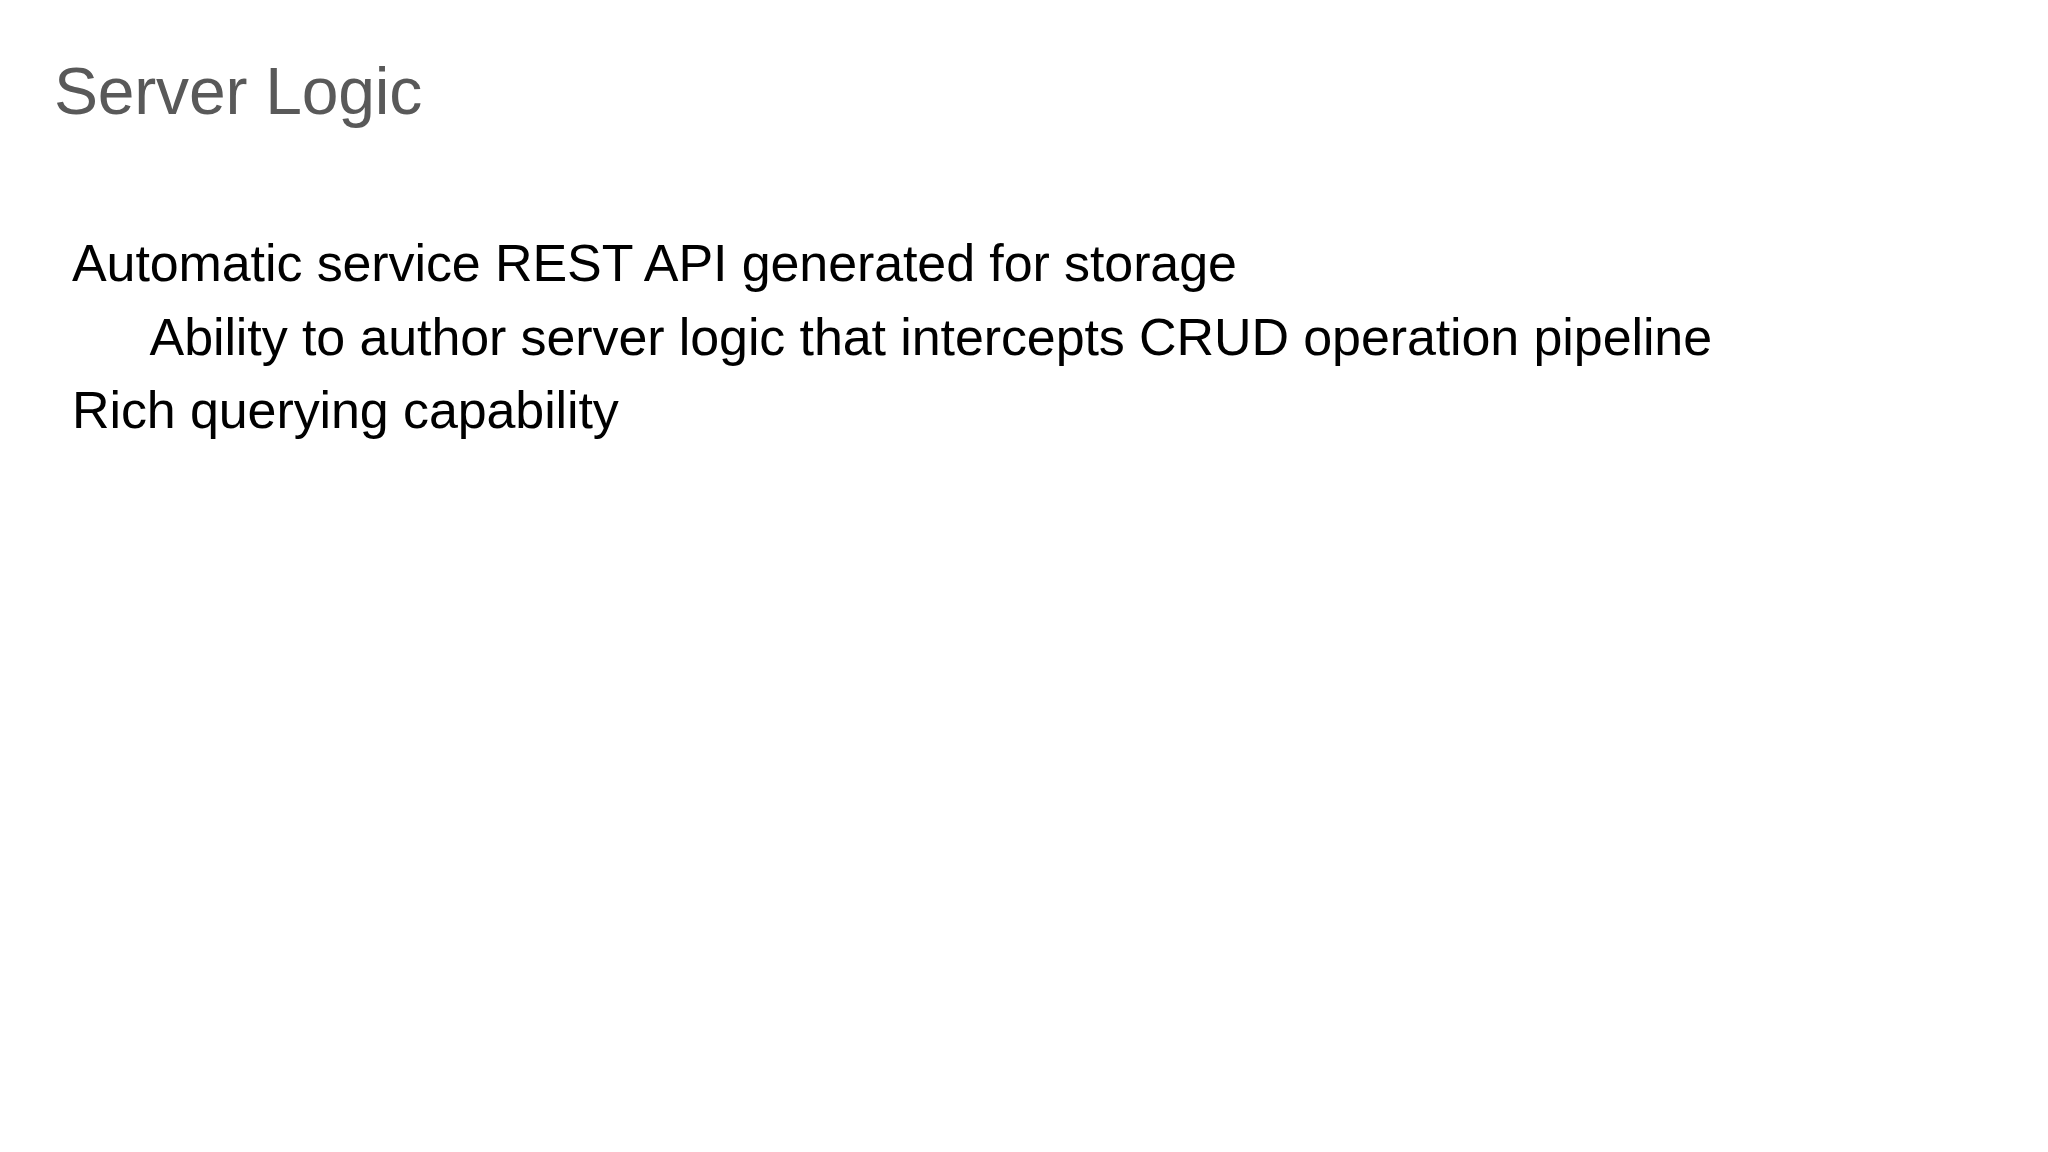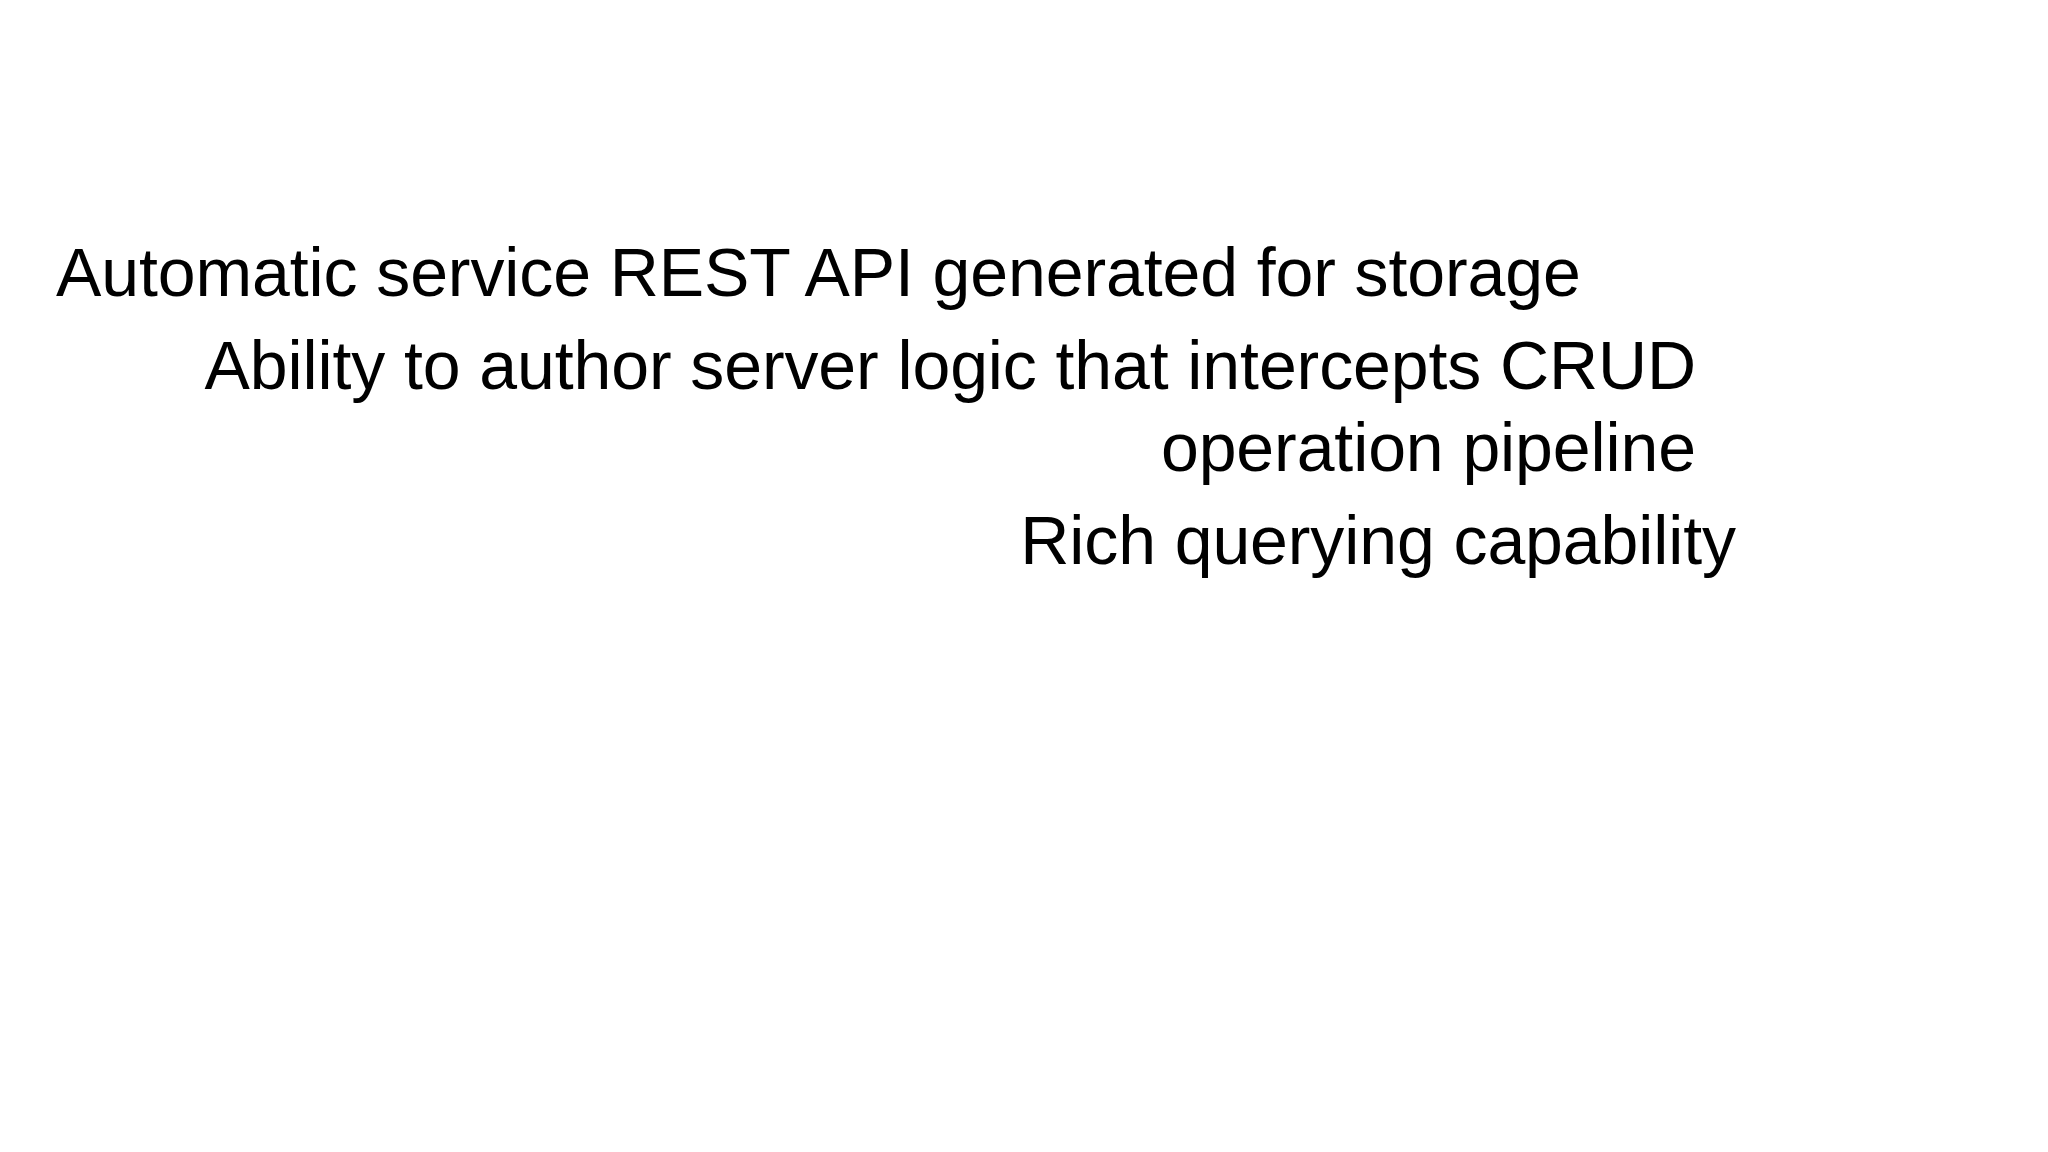--- a/index.html
+++ b/index.html
@@ -34,42 +34,42 @@
     white-space: nowrap;
   }
   .body-block {
     position: absolute;
     left: 56px;
     top: 232px;
     width: 1680px;
   }
   .bullet {
     font-family: "Liberation Sans", sans-serif;
-    font-size: 68px;
+    font-size: 52px;
     line-height: 1.205;
     font-weight: 400;
     color: #000000;
     letter-spacing: -0.1px;
-    margin: 0 0 11px 0;
+    margin: 0 0 11px 16px;
     padding: 0;
   }
   .bullet:last-child {
     margin-bottom: 0;
-    text-align: right;
   }
   .bullet-wrap {
     max-width: 1640px;
     text-align: right;
   }
 </style>
 </head>
 <body>
 
 <div class="slide">
 
+  <div class="slide-title">Server Logic</div>
 
   <div class="body-block">
 
     <p class="bullet">Automatic service REST API generated for storage</p>
 
 
     <p class="bullet bullet-wrap">Ability to author server logic that intercepts CRUD operation pipeline</p>
 
     <p class="bullet">Rich querying capability</p>
 

